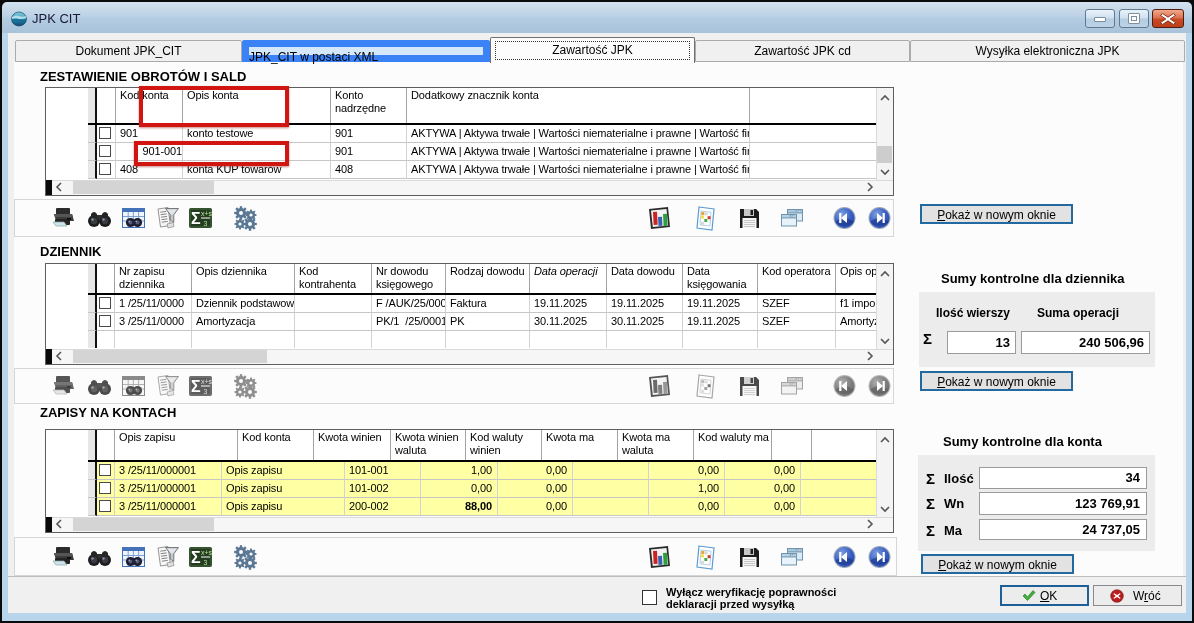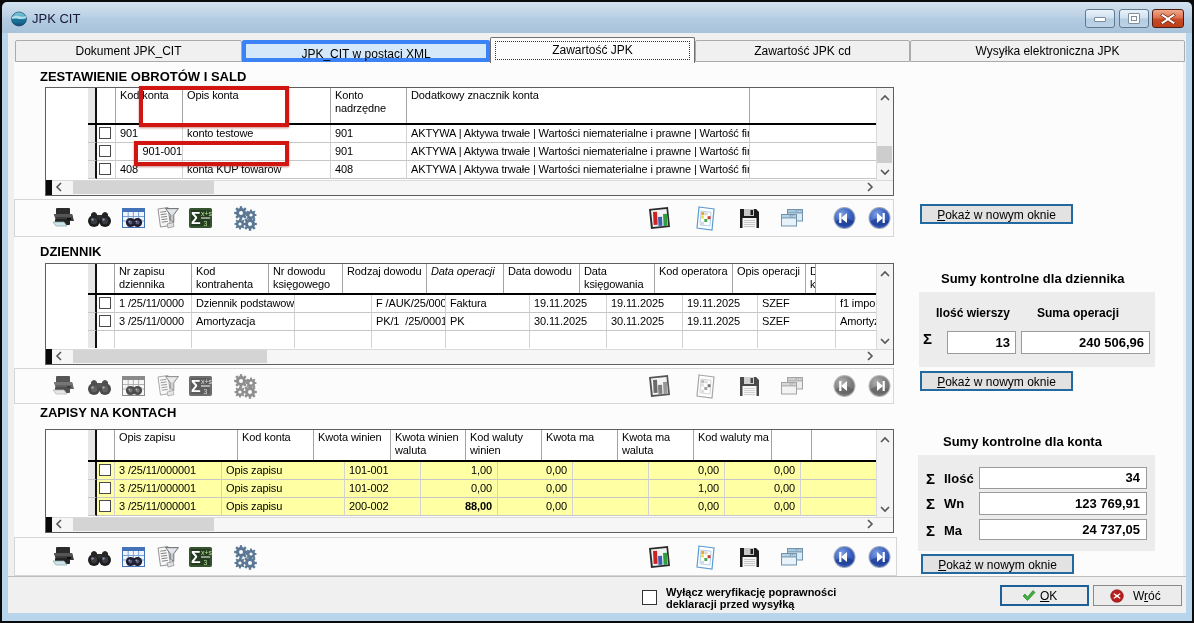--- a/index.html
+++ b/index.html
@@ -60,22 +60,22 @@
 <svg class="abs" style="left:1158px;top:11px" width="20" height="15" viewBox="0 0 20 15">
 <path d="M4.6 2.6 L10 6.2 L15.4 2.6 L17.6 4.4 L12.2 8 L17.6 11.6 L15.4 13.4 L10 9.8 L4.6 13.4 L2.4 11.6 L7.8 8 L2.4 4.4 Z" fill="#fff" stroke="#7e2a12" stroke-width="0.9"></path>
   </svg>
 <div class="abs" style="left:2px;top:33px;width:1190px;height:588px;background:#b9d5eb;"></div>
 <div class="abs" style="left:8px;top:33px;width:1178px;height:580px;background:#f0f0f0;"></div>
 <div class="abs" style="left:14px;top:62px;width:1169px;height:514px;background:#fcfcfc;"></div>
 <div class="abs" style="left:15px;top:40px;width:227px;height:22px;
 background:#f0f0f0;border:1px solid #aaabac;border-radius:2px 2px 0 0;
 font-size:12px;text-align:center;line-height:21px;">Dokument JPK_CIT</div>
 <div class="abs" style="left:242px;top:40px;width:248px;height:22px;
-background:#d5e8f9;border:4px solid #3b82f6;border-radius:2px 2px 0 0;
-font-size:12px;text-align:center;line-height:21px;">JPK_CIT w postaci XML</div>
+background:#d5e8f9;border:7px solid #3b82f6;border-radius:2px 2px 0 0;
+font-size:12px;line-height:21px;">JPK_CIT w postaci XML</div>
 <div class="abs" style="left:490px;top:37px;width:205px;height:26px;
 background:#fcfcfc;border:1px solid #707070;border-bottom:none;z-index:3;
 font-size:12px;text-align:center;line-height:24px;border-radius:2px 2px 0 0;">
 <div class="abs" style="left:4px;top:3px;right:4px;bottom:3px;border:1px dotted #333;"></div>Zawartość JPK</div>
 <div class="abs" style="left:695px;top:40px;width:215px;height:22px;
 background:#f0f0f0;border:1px solid #aaabac;border-radius:2px 2px 0 0;
 font-size:12px;text-align:center;line-height:21px;">Zawartość JPK cd</div>
 <div class="abs" style="left:910px;top:40px;width:275px;height:22px;
 background:#f0f0f0;border:1px solid #aaabac;border-radius:2px 2px 0 0;
 font-size:12px;text-align:center;line-height:21px;">Wysyłka elektroniczna JPK</div>
@@ -142,20 +142,21 @@
     <svg class="abs" style="left:820px;top:94px" width="10" height="10" viewBox="0 0 10 10">
       <polyline points="2,1 6,5 2,9" fill="none" stroke="#555" stroke-width="1.6"></polyline>
     </svg>
     <div class="abs" style="left:27px;bottom:1px;width:141px;height:13px;background:#d4d4d4;"></div>
   </div>
 <div class="abs tbl" style="left:45px;top:263px;width:849px;height:102px;">
     <div class="hrow" style="height:31px;">
       <div class="hc selc" style="width:9px;flex:none;padding:0;"></div>
       <div class="hc" style="width:18px;flex:none;"></div>
       <div class="hc" style="width:77px;flex:none;">Nr zapisu<br>dziennika</div>
+      <div class="hc" style="width:103px;flex:none;">Opis dziennika</div>
       <div class="hc" style="width:77px;flex:none;">Kod<br>kontrahenta</div>
       <div class="hc" style="width:74px;flex:none;">Nr dowodu<br>księgowego</div>
       <div class="hc" style="width:84px;flex:none;">Rodzaj dowodu</div>
       <div class="hc" style="width:77px;flex:none;font-style:italic;">Data operacji</div>
       <div class="hc" style="width:76px;flex:none;">Data dowodu</div>
       <div class="hc" style="width:75px;flex:none;">Data<br>księgowania</div>
       <div class="hc" style="width:78px;flex:none;">Kod operatora</div>
       <div class="hc" style="width:73px;flex:none;">Opis operacji</div>
       <div class="hc" style="width:10px;flex:none;">D<br>k</div>
     </div>

